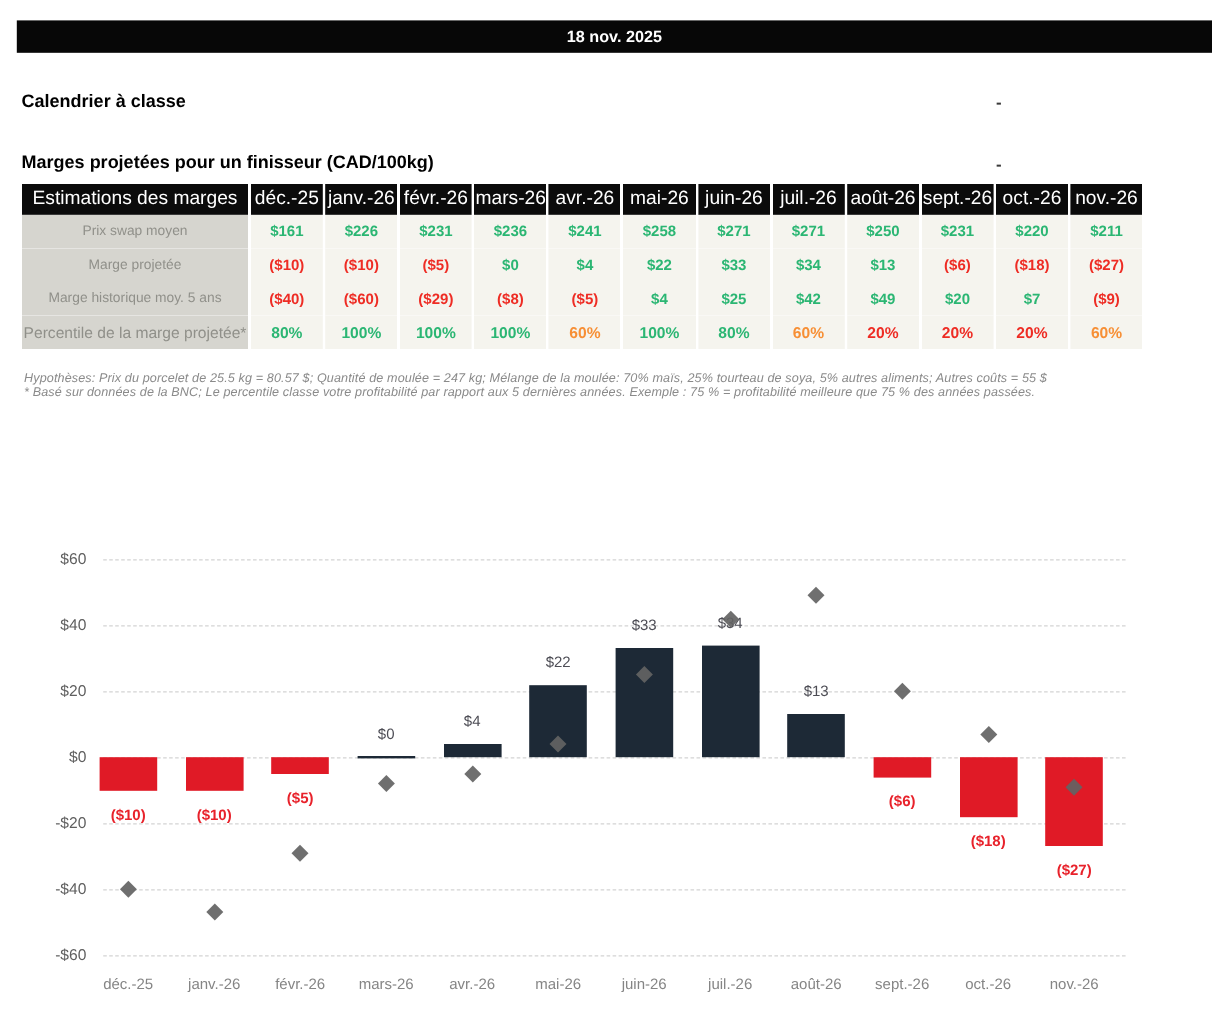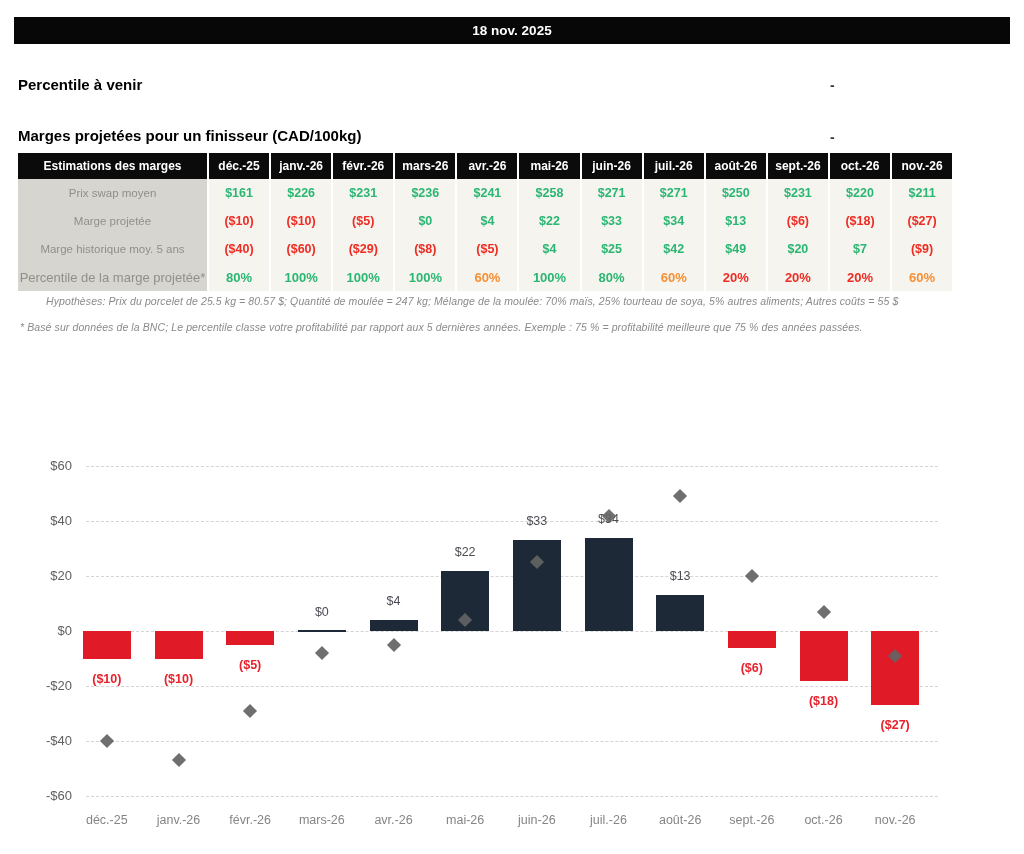--- a/index.html
+++ b/index.html
@@ -15,29 +15,29 @@
   .h-cal{position:absolute;left:18px;top:76px;font-size:15px;font-weight:700;color:#000;}
   .bullet{position:absolute;left:18px;top:96px;font-size:15.5px;color:#1c1c1c;}
   .h-marges{position:absolute;left:18px;top:127px;font-size:15px;font-weight:700;color:#000;}
   .stray{position:absolute;left:830px;font-size:14px;font-weight:700;color:#3a3a3a;line-height:6px;}
   .stray.d1{top:82px;} .stray.d2{top:134px;}
 
   
   .tbl{position:absolute;left:18px;top:153px;width:936px;border-collapse:collapse;table-layout:fixed;}
   .tbl th,.tbl td{border-right:2px solid #fff;text-align:center;vertical-align:middle;
                   overflow:hidden;white-space:nowrap;}
-  .tbl th{background:#0b0b0b;color:#fff;font-size:12px;font-weight:700;height:24px;}
+  .tbl th{background:#0b0b0b;color:#fff;font-size:16px;font-weight:400;height:24px;}
   .tbl td{height:26px;font-size:12.5px;font-weight:700;background:#f5f4ee;}
   .tbl td.rowlab{background:#d6d5cf;color:#90908a;font-weight:400;font-size:11.5px;margin-top:17px;}
   .tbl .g{color:#2bb673;} .tbl .r{color:#ee2c24;} .tbl .o{color:#f78f35;}
   .tbl tr.pct td{font-size:13px;}
 
   
   .fn{position:absolute;left:20px;font-size:10.5px;font-style:italic;color:#8a8a8a;letter-spacing:.1px;}
-  .fn1{top:295px;margin-left:26px;} .fn2{top:321px;}
+  .fn1{top:309px;} .fn2{top:321px;}
 
   
   .legend{position:absolute;left:0;top:424px;width:1024px;display:flex;justify-content:center;
           gap:58px;align-items:center;font-size:12.5px;color:#565b63;}
   .legend .item{display:flex;align-items:center;gap:7px;}
   .sq{width:9px;height:9px;background:#1d2936;display:inline-block;}
   .dm-l{width:7px;height:7px;background:#5d5d5d;transform:rotate(45deg);display:inline-block;}
 
   
   .chart{position:absolute;left:0;top:450px;width:1024px;height:404px;}
@@ -51,21 +51,21 @@
 </style>
 </head>
 <body>
 
 <div class="page">
 
   <div class="banner">
     <span>18 nov. 2025</span>
   </div>
 
-  <div class="h-cal">Percentile à venir</div>
+  <div class="h-cal">Calendrier à classe</div>
   <div class="h-marges">Marges projetées pour un finisseur (CAD/100kg)</div>
 
   <span class="stray d1">-</span>
   <span class="stray d2">-</span>
 
   <table class="tbl">
     <colgroup>
       <col style="width:190px">
       <col span="12" style="width:62.1px">
     </colgroup>

